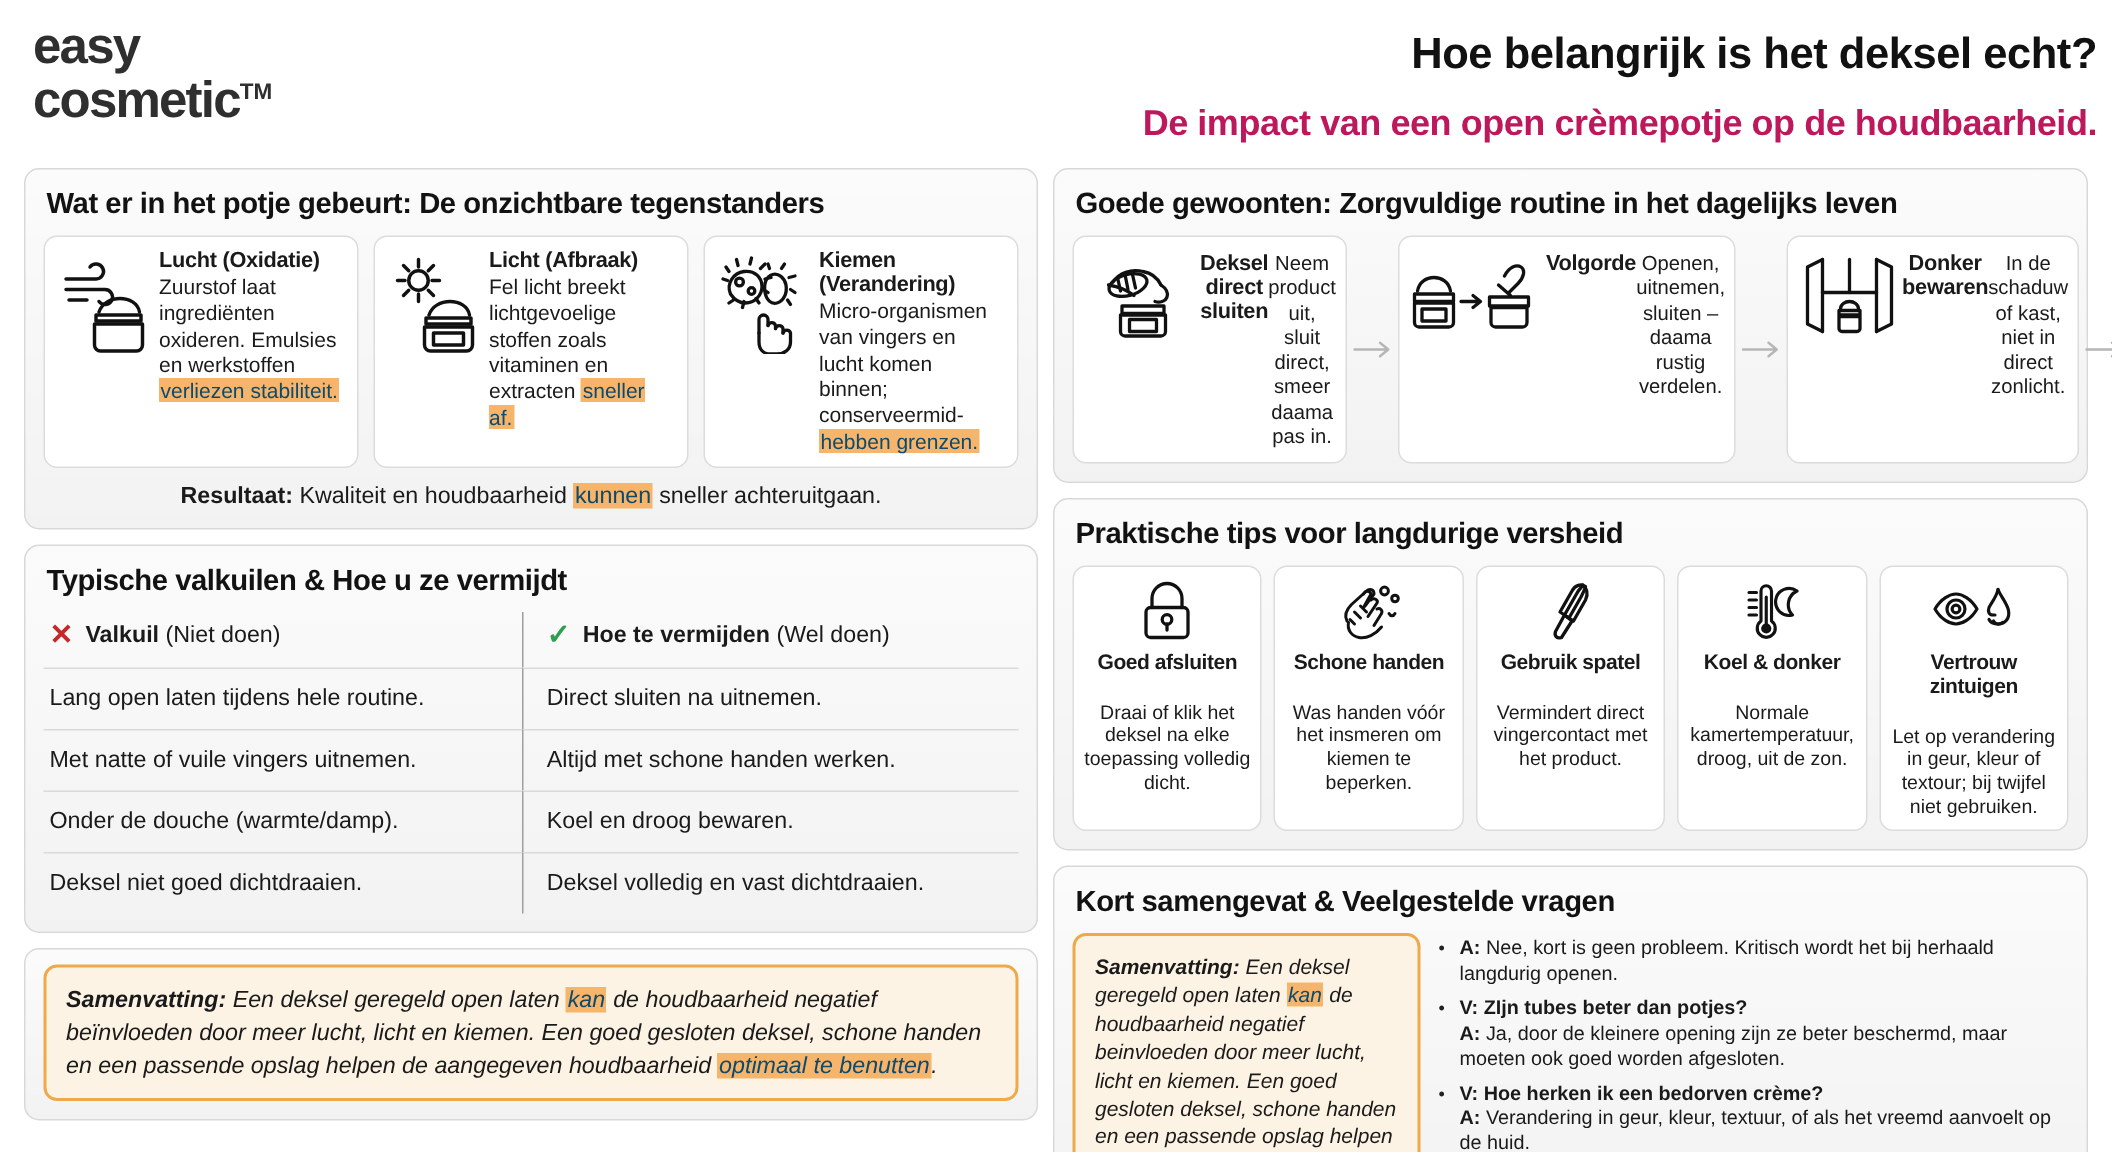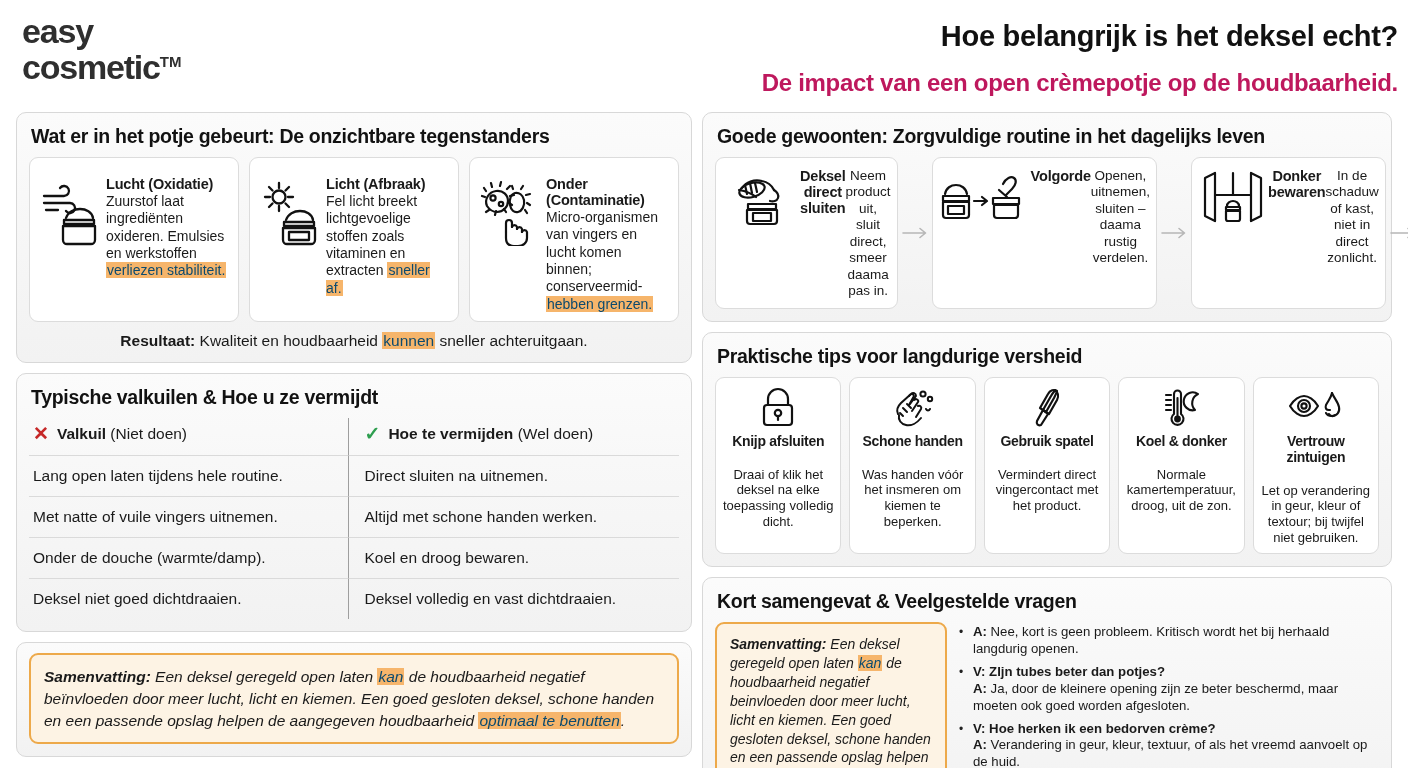--- a/index.html
+++ b/index.html
@@ -37,21 +37,21 @@
   }
   .card-title {
     font-size: 19.5px; font-weight: 700; color: #121212;
     letter-spacing: -0.3px; margin: 2px 0 9px 2px;
   }
 
   
   .tiles { display: flex; gap: 10px; }
   .tile {
     flex: 1; background: #fff; border: 1px solid #dcdcdc; border-radius: 9px;
-    padding: 18px 8px 8px 8px; display: flex; gap: 6px;
+    padding: 8px 8px 8px 8px; display: flex; gap: 6px;
   }
   .tile .ico { flex: 0 0 62px; display:flex; align-items:flex-start; justify-content:center; padding-top:4px;}
   .tile .body { flex: 1 1 auto; }
   .tile h4 { font-size: 14.5px; font-weight: 700; margin-bottom: 1px; letter-spacing: -0.2px;}
   .tile p { font-size: 14px; line-height: 1.24; }
 
   .result-line { text-align:center; font-size: 15.5px; margin-top: 10px; }
   .result-line b { font-weight: 700; }
 
   mark { background: #f6b56b; color: #0c4a6e; padding: 0 1px; }
@@ -180,21 +180,21 @@
                   <circle cx="21" cy="24" r="2.2"></circle>
                 <path d="M35 13c4-1 8 2 9 7 1 6-2 11-6 12-4 1-7-2-8-7-1-6 1-11 5-12z"></path>
                 <path d="M33 9l-1-3M41 9l2-3M46 15l4-1M47 23l3 2M45 30l2 3"></path>
                 <path d="M26 52v-9a3 3 0 0 1 6 0v4"></path>
                 <path d="M32 47a2.6 2.6 0 0 1 5 0v2"></path>
                 <path d="M37 49a2.6 2.6 0 0 1 5 0v3"></path>
                 <path d="M42 52a2.6 2.6 0 0 1 5 0v6c0 5-4 8-9 8h-4c-5 0-8-3-8-8v-6"></path>
               </svg>
             </div>
             <div class="body">
-              <h4>Onder (Contaminatie)</h4>
+              <h4>Kiemen (Verandering)</h4>
               <p><span>Micro-organismen van vingers en lucht komen binnen; conserveermid-</span><mark>hebben grenzen.</mark></p>
             </div>
           </div>
 
         </div>
         <div class="result-line">
           <b>Resultaat:</b><span> Kwaliteit en houdbaarheid </span><mark>kunnen</mark><span> sneller achteruitgaan.</span>
         </div>
       </div>
 
@@ -340,21 +340,21 @@
 
           <div class="tip">
             <div class="tico">
               <svg width="42" height="44" viewBox="0 0 42 44" fill="none" stroke="#111" stroke-width="2.2" stroke-linecap="round" stroke-linejoin="round">
                 <path d="M11 19v-6a10 10 0 0 1 20 0v6"></path>
                 <rect x="7" y="19" width="28" height="20" rx="3"></rect>
                 <circle cx="21" cy="27" r="3.2"></circle>
                 <path d="M21 30v4"></path>
               </svg>
             </div>
-            <h4>Knijp afsluiten</h4>
+            <h4>Goed afsluiten</h4>
             <p>Draai of klik het deksel na elke toepassing volledig dicht.</p>
           </div>
 
           <div class="tip">
             <div class="tico">
               <svg width="46" height="44" viewBox="0 0 46 44" fill="none" stroke="#111" stroke-width="2" stroke-linecap="round" stroke-linejoin="round">
                 <path d="M8 28c-2-4 0-8 3-11l10-9c2-2 5-1 5 2l-6 8"></path>
                 <path d="M19 10c1-2 4-3 5 0l-5 9"></path>
                 <path d="M24 14c2-2 5 0 4 2l-6 9"></path>
                 <path d="M28 20c2-1 4 1 3 3l-5 8"></path>

